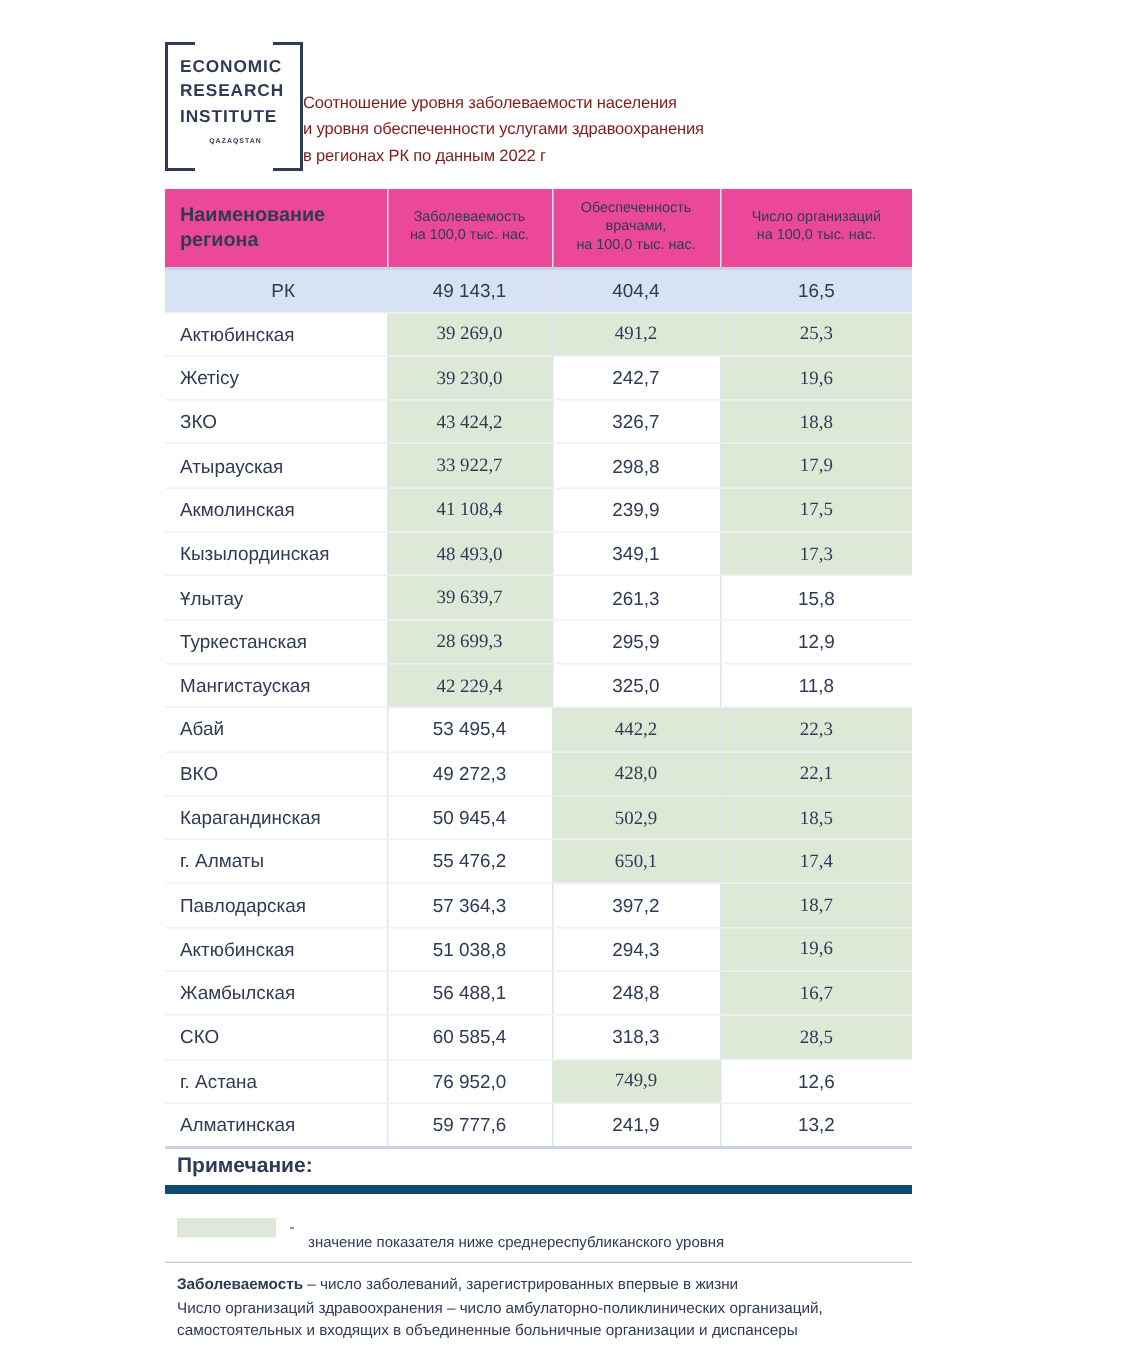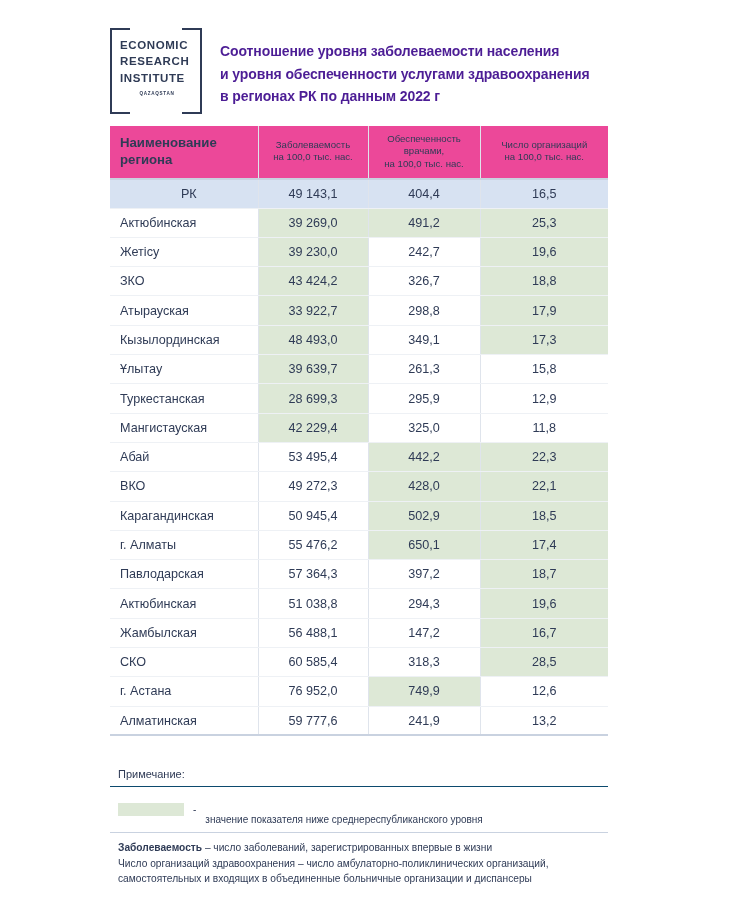--- a/index.html
+++ b/index.html
@@ -17,22 +17,21 @@
     overflow: hidden;
   }
 
   
   .header {
     position: absolute;
     left: 110px;
     top: 28px;
     width: 500px;
     display: flex;
-    align-items: center;
-    gap: 18px;
+    align-items: flex-end;
   }
   .logo {
     position: relative;
     width: 92px;
     height: 86px;
     flex: 0 0 92px;
     padding: 9px 6px 6px 8px;
   }
   .logo .corner {
     position: absolute;
@@ -64,23 +63,23 @@
   }
   .logo-sub {
     margin-top: 5px;
     font-size: 4.6px;
     letter-spacing: 0.7px;
     color: #2f3b56;
     text-align: center;
     font-weight: bold;
   }
   .title {
-    font-size: 14px;
-    font-weight: bold;
-    color: #4c1d95;
+    font-size: 11px;
+    font-weight: normal;
+    color: #7f1d1d;
     line-height: 1.62;
     padding-top: 6px;
     letter-spacing: -0.1px;
   }
   .title div { white-space: nowrap; }
 
   
   .tbl-wrap {
     position: absolute;
     left: 110px;
@@ -129,36 +128,36 @@
     padding-left: 10px;
     border-right: 1px solid #dfe4ec;
     white-space: nowrap;
   }
   td.num {
     text-align: center;
     border-right: 1px solid #dfe4ec;
   }
   td.num.last { border-right: none; }
   tr.rk td { background: #d7e2f2 !important; text-align: center; }
-  td.hl { background: #dde8d6; }
+  td.hl { background: #dde8d6; font-family: Liberation Serif, serif; }
   tbody tr:last-child td { border-bottom: 2px solid #c9d2e0; }
 
   
   .notes {
     position: absolute;
     left: 110px;
     top: 763px;
     width: 498px;
     color: #2f3b56;
   }
   .note-title {
-    font-size: 11px;
-    font-weight: normal;
+    font-size: 14px;
+    font-weight: bold;
     padding: 5px 0 6px 8px;
-    border-bottom: 1px solid #0c4a6e;
+    border-bottom: 6px solid #0c4a6e;
   }
   .legend-row {
     display: flex;
     align-items: center;
     gap: 9px;
     padding: 7px 0 7px 8px;
     border-bottom: 1px solid #c9d2e0;
   }
   .swatch {
     width: 66px;
@@ -257,20 +256,26 @@
             <td class="num">326,7</td>
             <td class="num last hl">18,8</td>
           </tr>
           <tr>
             <td class="name">Атырауская</td>
             <td class="num hl">33 922,7</td>
             <td class="num">298,8</td>
             <td class="num last hl">17,9</td>
           </tr>
           <tr>
+            <td class="name">Акмолинская</td>
+            <td class="num hl">41 108,4</td>
+            <td class="num">239,9</td>
+            <td class="num last hl">17,5</td>
+          </tr>
+          <tr>
             <td class="name">Кызылординская</td>
             <td class="num hl">48 493,0</td>
             <td class="num">349,1</td>
             <td class="num last hl">17,3</td>
           </tr>
           <tr>
             <td class="name">Ұлытау</td>
             <td class="num hl">39 639,7</td>
             <td class="num">261,3</td>
             <td class="num last">15,8</td>
@@ -319,21 +324,21 @@
           </tr>
           <tr>
             <td class="name">Актюбинская</td>
             <td class="num">51 038,8</td>
             <td class="num">294,3</td>
             <td class="num last hl">19,6</td>
           </tr>
           <tr>
             <td class="name">Жамбылская</td>
             <td class="num">56 488,1</td>
-            <td class="num">147,2</td>
+            <td class="num">248,8</td>
             <td class="num last hl">16,7</td>
           </tr>
           <tr>
             <td class="name">СКО</td>
             <td class="num">60 585,4</td>
             <td class="num">318,3</td>
             <td class="num last hl">28,5</td>
           </tr>
           <tr>
             <td class="name">г. Астана</td>

